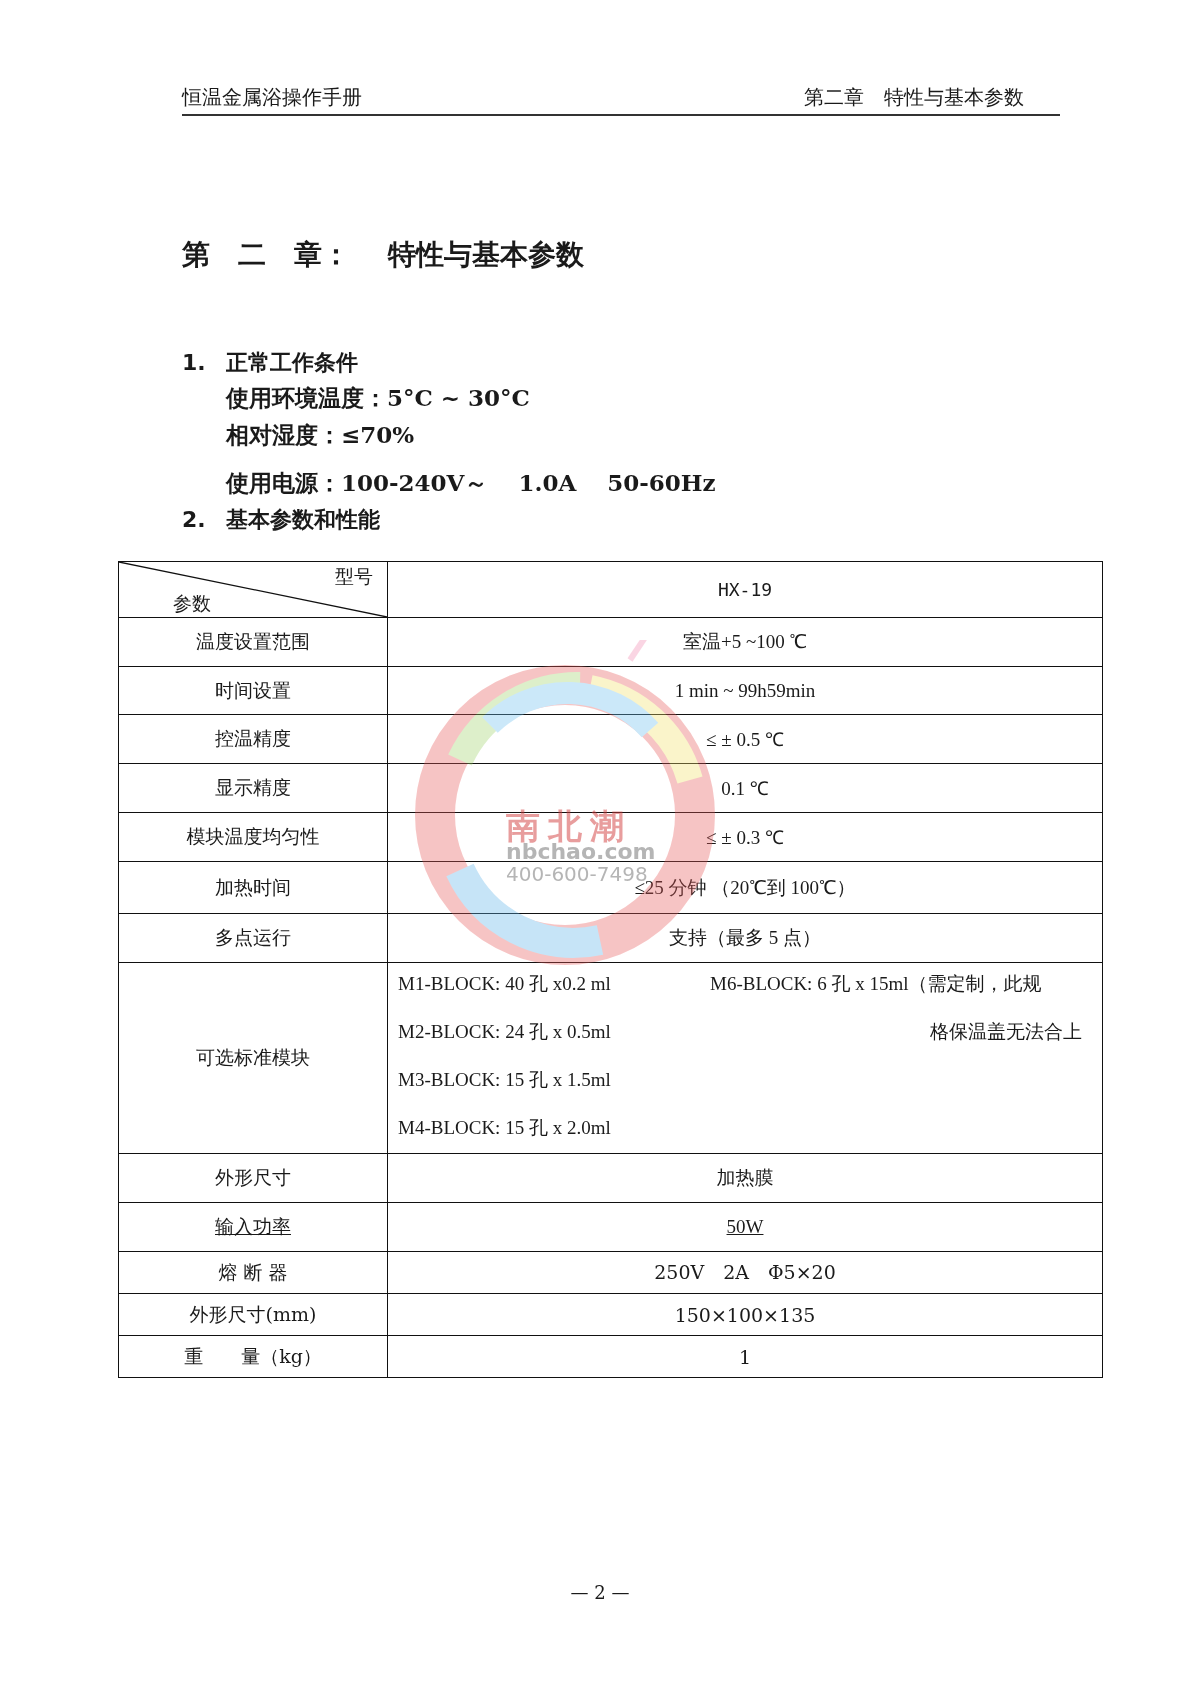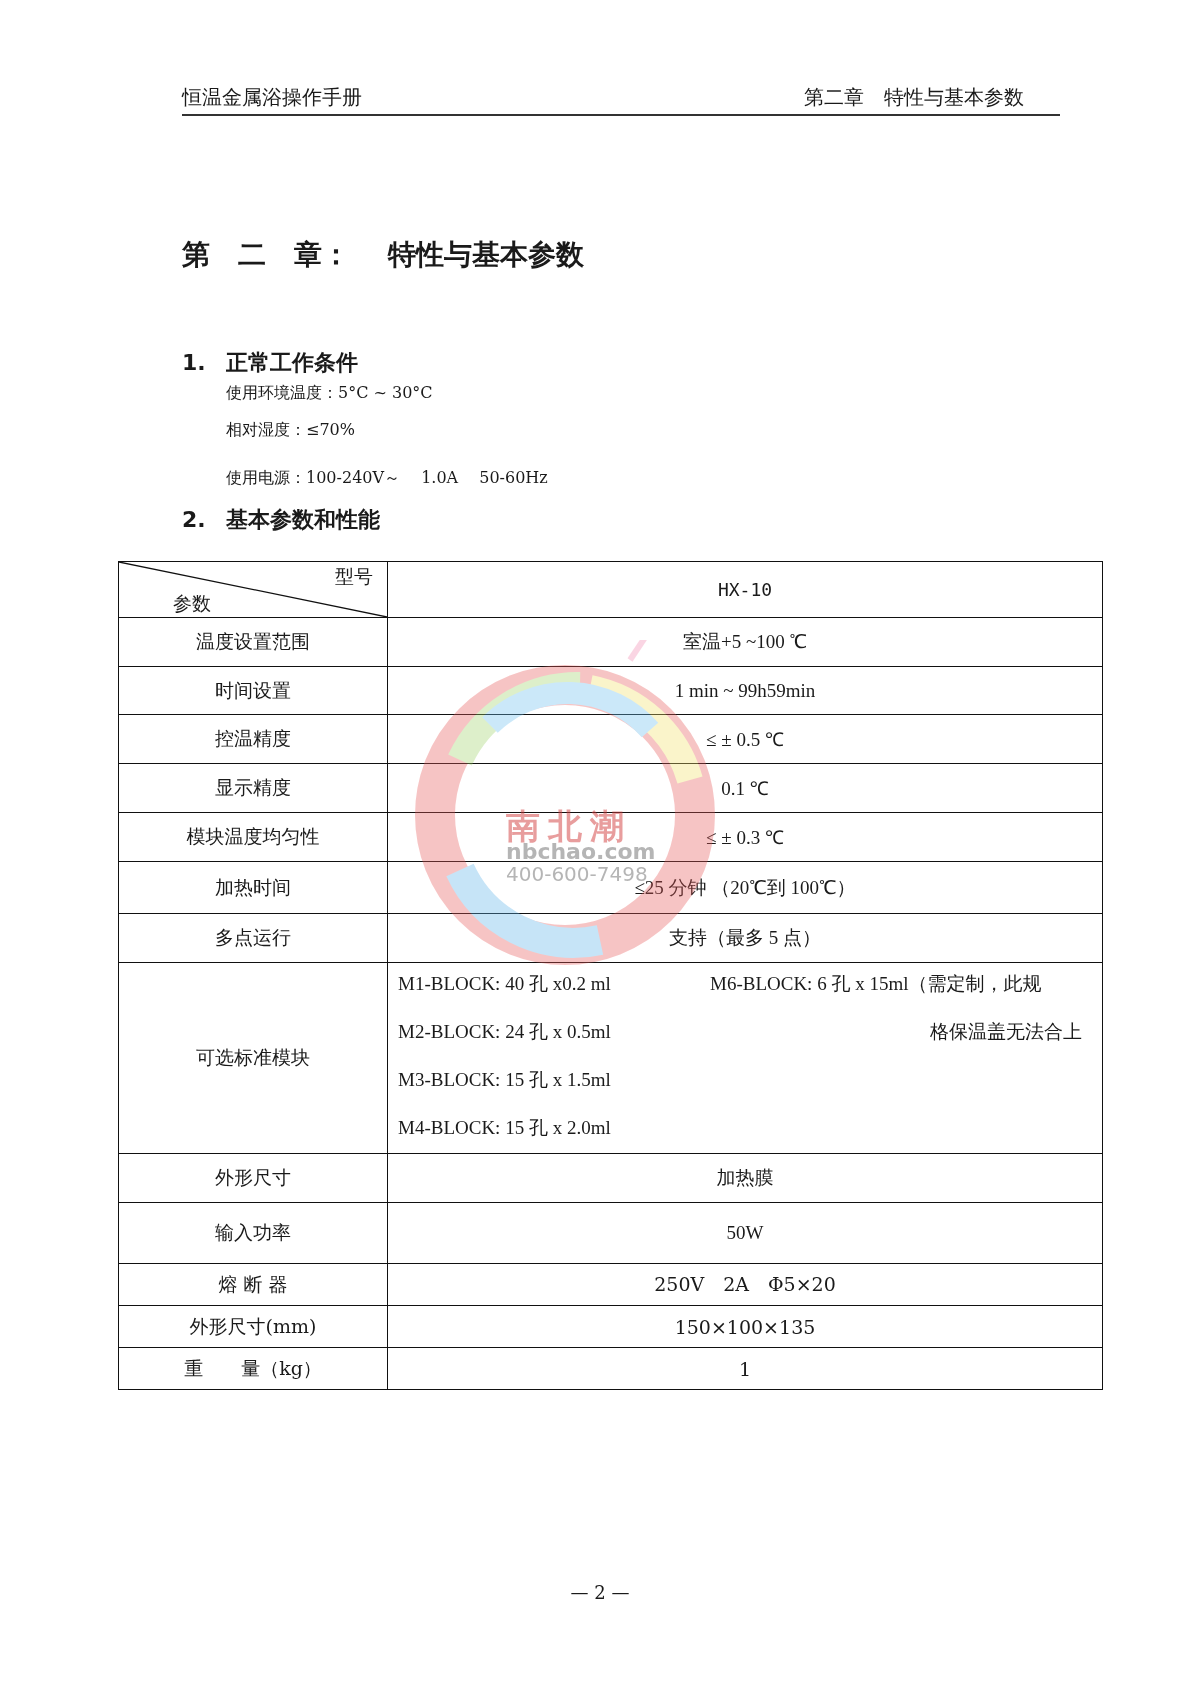--- a/index.html
+++ b/index.html
@@ -5,21 +5,21 @@
   html, body { margin: 0; padding: 0; background: #ffffff; }
   body { width: 1200px; height: 1697px; position: relative; overflow: hidden;
          font-family: "DejaVu Serif", "Liberation Serif", serif; color: #1a1a1a; }
   .abs { position: absolute; }
   .hdr { font-size: 20px; top: 84px; white-space: nowrap; font-family: Liberation Mono, monospace; }
   .hdr-rule { left: 182px; top: 114px; width: 878px; height: 2px; background: #333; }
   .chapter { left: 182px; top: 236px; font-family: "DejaVu Sans", "Liberation Sans", sans-serif;
              font-weight: bold; font-size: 28px; white-space: nowrap; }
   .sec { font-family: "DejaVu Sans", "Liberation Sans", sans-serif; font-weight: bold; font-size: 22px; white-space: nowrap; }
   .sec .num { display: inline-block; width: 44px; }
-  .line { font-size: 16px; white-space: nowrap; left: 226px; }
+  .line { font-size: 23px; white-space: nowrap; left: 226px; font-weight: bold; }
   table.spec { position: absolute; left: 118px; top: 561px; width: 985px; border-collapse: collapse;
                font-size: 19px; }
   table.spec td { border: 1.5px solid #111; text-align: center; vertical-align: middle; padding: 0; }
   td.lab { width: 268px; }
   .diag { position: relative; height: 55px; }
   .diag svg { position: absolute; left: 0; top: 0; }
   .diag .tr { position: absolute; right: 14px; top: 2px; }
   .diag .bl { position: absolute; left: 54px; bottom: 0px; }
   .modules { position: relative; height: 190px; text-align: left; }
   .modules .m { position: absolute; left: 10px; white-space: nowrap; font-family: "Liberation Serif", serif; font-size: 19px; }
@@ -60,21 +60,21 @@
       <tr style="height:55px;">
     <td class="lab">
       <div class="diag">
         <svg width="268" height="55">
               <line x1="0" y1="0" x2="268" y2="55" stroke="#111" stroke-width="1.3"></line>
             </svg>
         <span class="tr">型号</span>
         <span class="bl">参数</span>
       </div>
     </td>
-    <td style="font-family:'DejaVu Sans Mono','Liberation Mono',monospace; font-size:18px;">HX-10</td>
+    <td style="font-family:'DejaVu Sans Mono','Liberation Mono',monospace; font-size:18px;">HX-19</td>
   </tr>
   <tr style="height:49px;margin-left:27px;">
         <td class="lab">温度设置范围</td>
         <td class="roman">室温+5 ~100 ℃</td>
       </tr>
   <tr style="height:48px;">
         <td class="lab">时间设置</td>
         <td class="roman">1 min ~ 99h59min</td>
       </tr>
   <tr style="height:49px;">
@@ -107,21 +107,21 @@
         <span class="m" style="top:152px;">M4-BLOCK: 15 孔  x 2.0ml</span>
         <span class="m6">M6-BLOCK: 6 孔  x 15ml（需定制，此规</span>
         <span class="m6b">格保温盖无法合上</span>
       </div>
     </td>
   </tr>
   <tr style="height:49px;">
         <td class="lab">外形尺寸</td>
         <td>加热膜</td>
       </tr>
-  <tr style="height:61px;">
+  <tr style="height:49px;text-decoration:underline;">
         <td class="lab">输入功率</td>
         <td class="roman">50W</td>
       </tr>
   <tr style="height:42px;">
         <td class="lab">熔 断 器</td>
         <td>250V　2A　Φ5×20</td>
       </tr>
   <tr style="height:42px;padding-left:44px;">
         <td class="lab">外形尺寸(mm)</td>
         <td>150×100×135</td>

